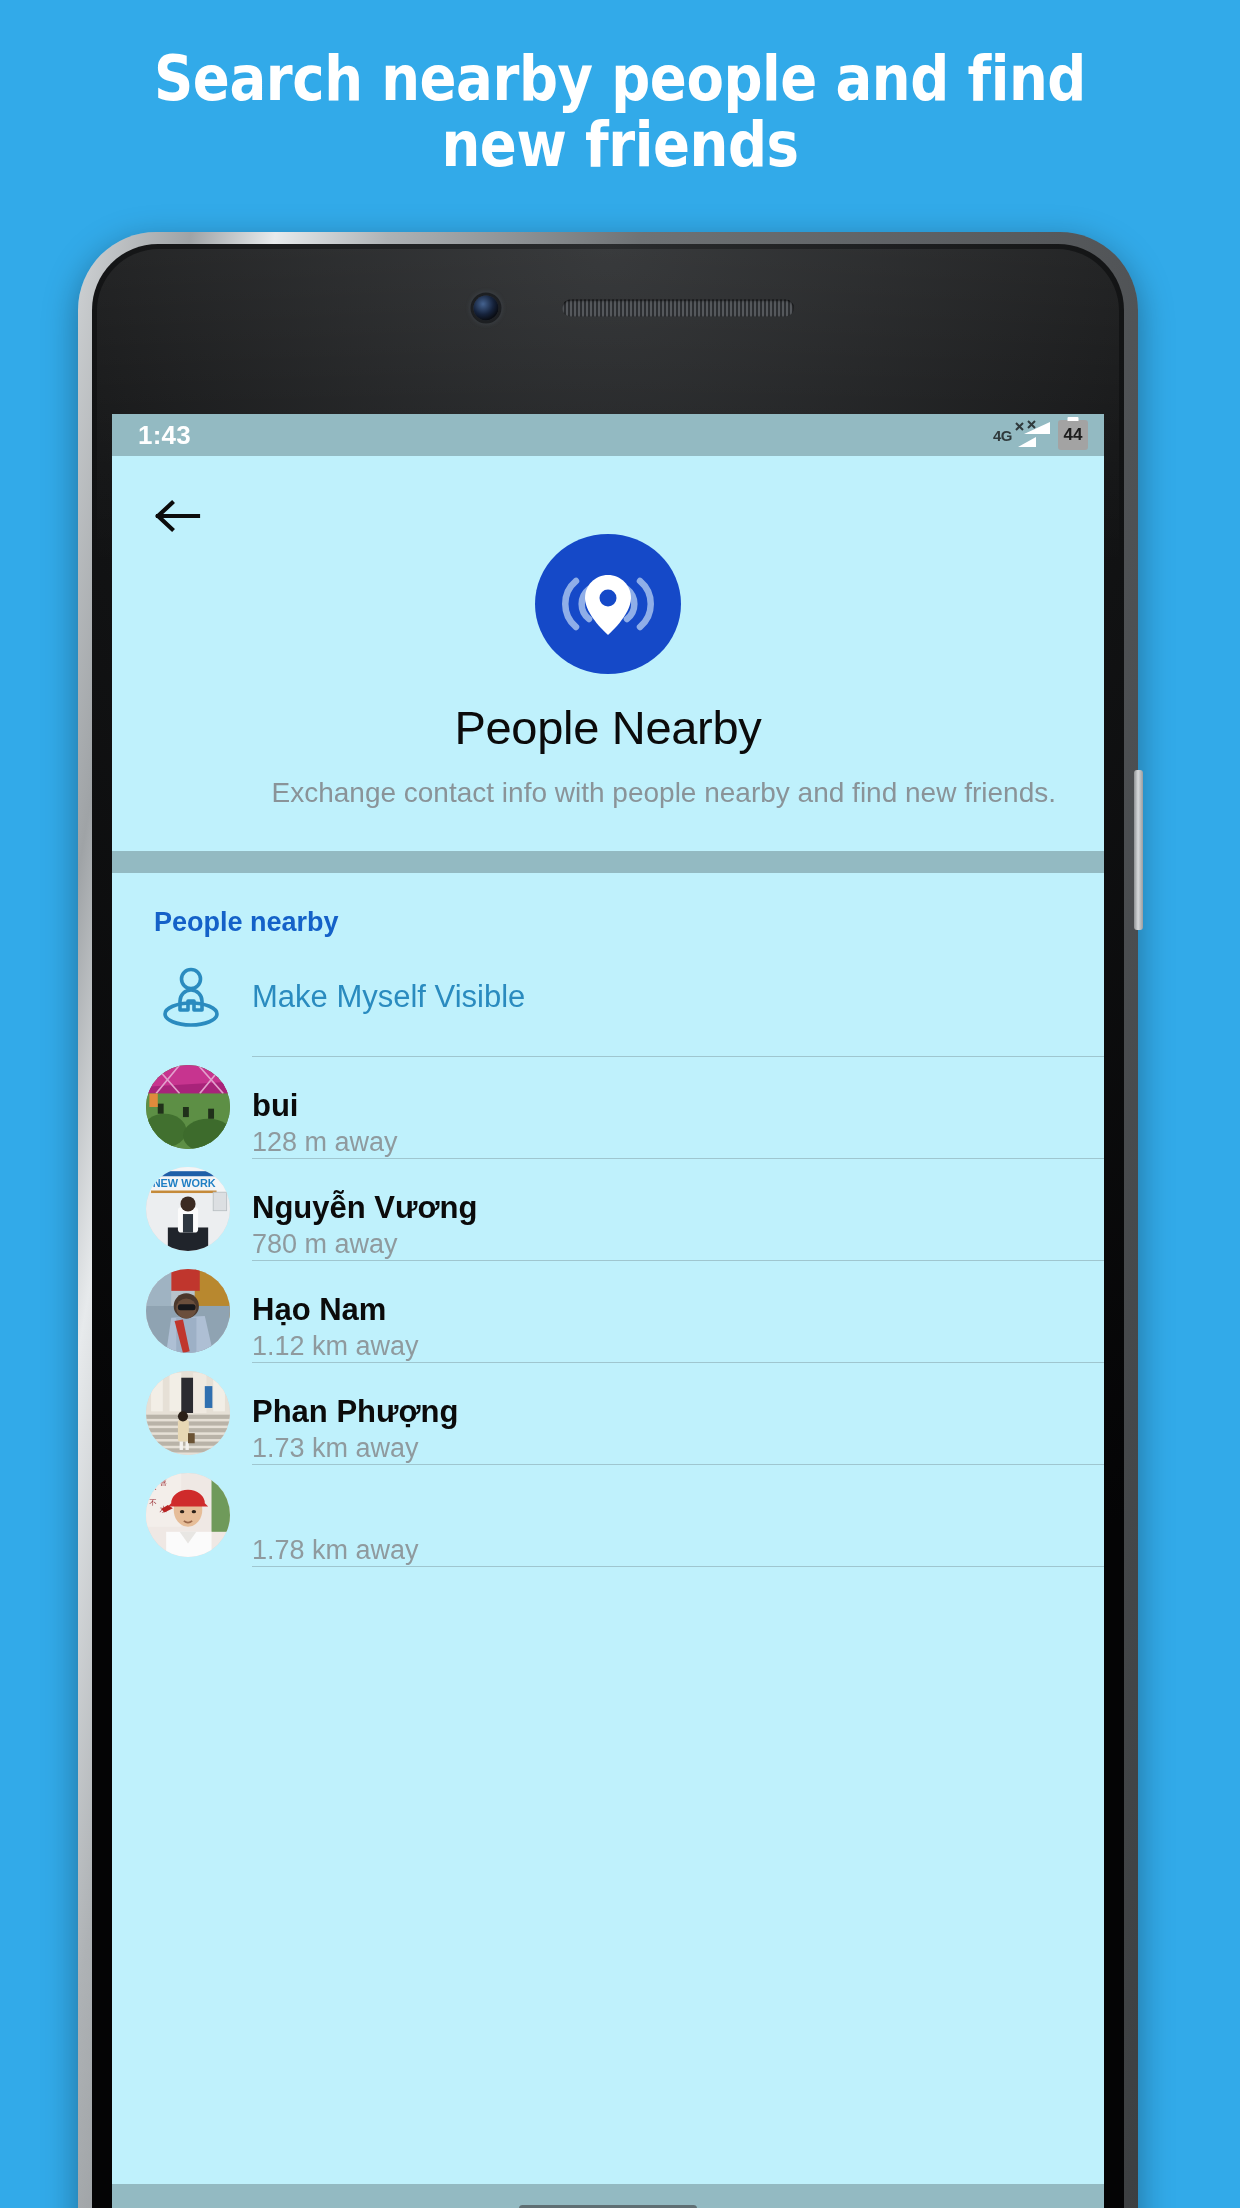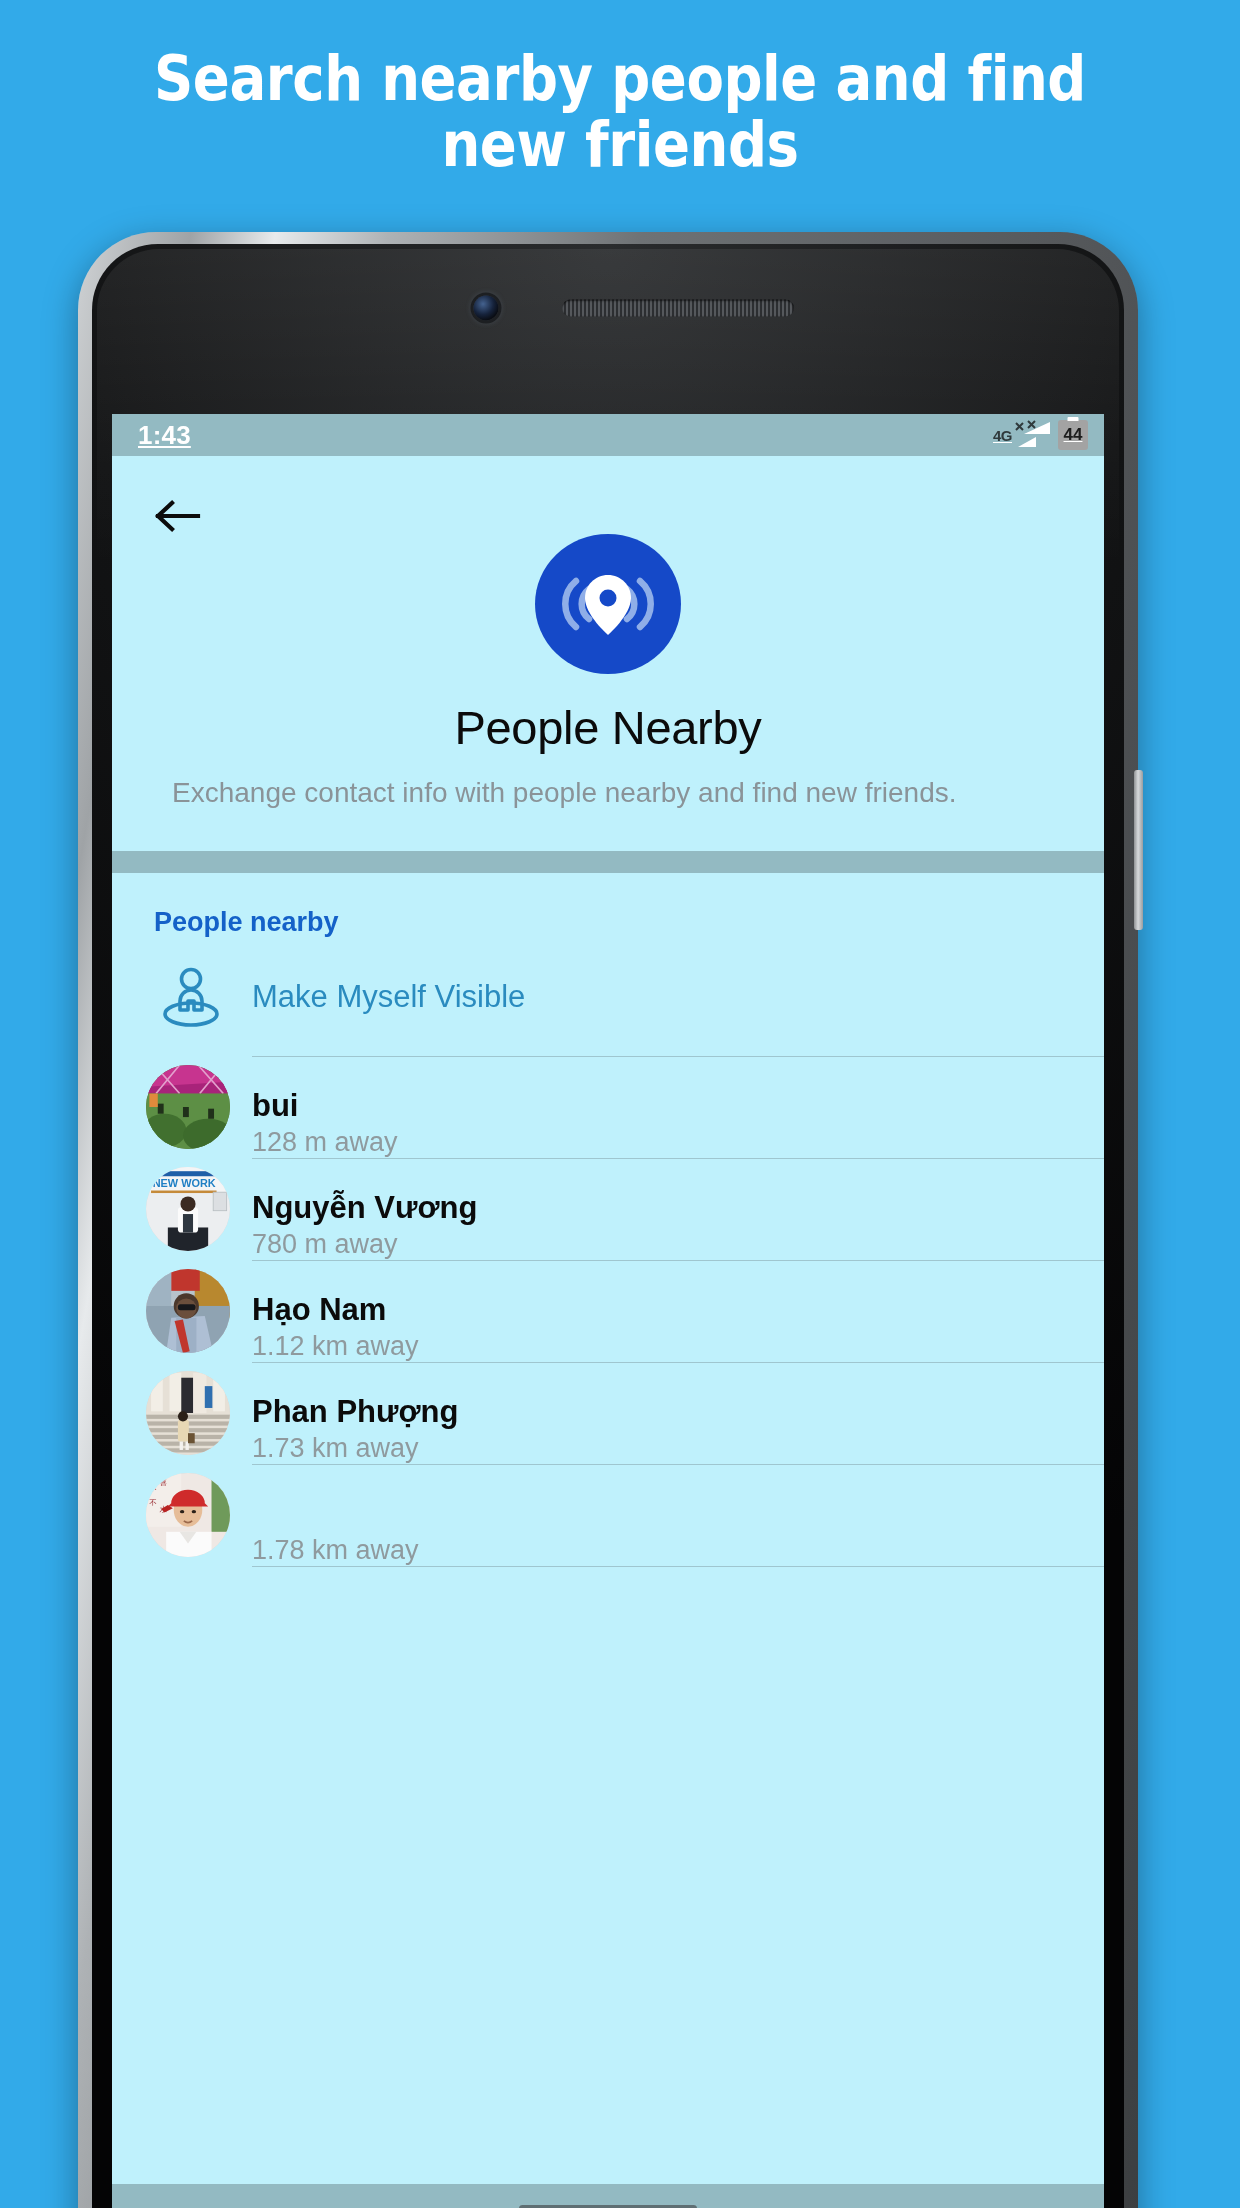--- a/index.html
+++ b/index.html
@@ -91,21 +91,20 @@
     display:flex; flex-direction:column;
   }
 
   
   .statusbar {
     flex:0 0 42px;
     background:#93BAC2;
     display:flex; align-items:center; justify-content:space-between;
     padding:0 16px 0 26px;
     color:#ffffff;
-    text-decoration:underline;
   }
   .status-time { font-size:26px; font-weight:700; letter-spacing:.2px; }
   .status-icons { display:flex; align-items:center; gap:2px; }
   .net-label { font-size:15px; font-weight:700; color:#2f3a3c; letter-spacing:-.5px; }
   .signal-svg { display:block; }
   .battery {
     position:relative;
     width:30px; height:30px;
     background:#a3a3a3;
     border-radius:3px;
@@ -139,25 +138,25 @@
   .hero-title {
     margin-top:26px;
     text-align:center;
     font-size:47px;
     color:#0b0b0b;
     font-weight:400;
     letter-spacing:-0.3px;
   }
   .hero-sub {
     margin-top:20px;
-    text-align:left;
+    text-align:right;
     font-size:28px;
     line-height:1.28;
     color:#8a9398;
-    padding:0 60px;
+    padding:0 48px;
     font-weight:400;
   }
 
   .section-gap { flex:0 0 22px; background:#93BAC2; }
 
   
   .panel {
     flex:1 1 auto;
     background:#BFF1FC;
     padding:0 0 0 0;

